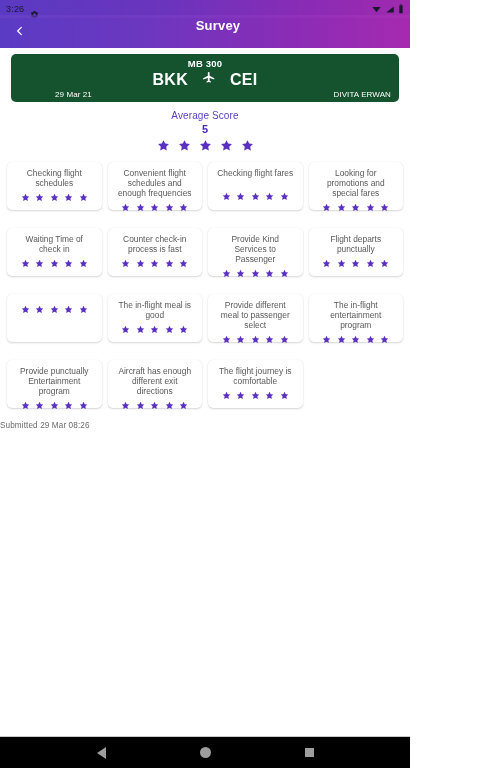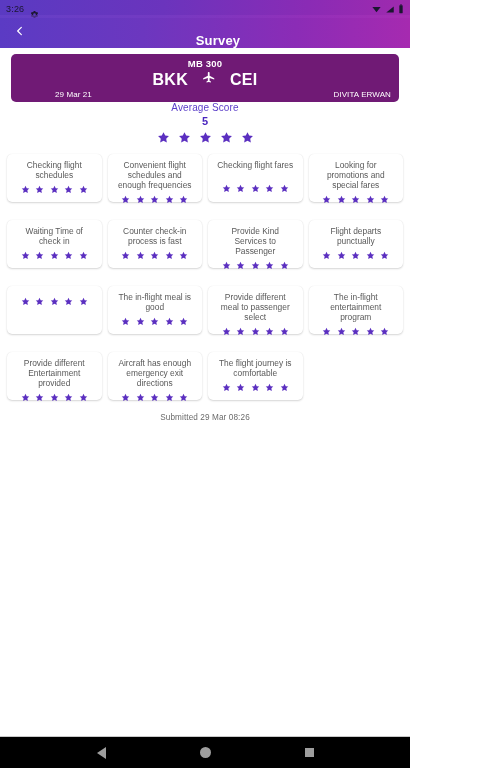--- a/index.html
+++ b/index.html
@@ -26,39 +26,39 @@
   .sb-left { display:flex; align-items:center; gap:6px; }
   .sb-time { color:#1b1630; font-size:9px; letter-spacing:.2px; }
   .sb-right { display:flex; align-items:center; gap:3px; }
   .ic-gear { width:9px; height:9px; display:block; }
   .ic-wifi, .ic-signal, .ic-batt { display:block; }
 
   
   .appbar {
     height: 30px; flex:0 0 30px;
     background: linear-gradient(to right, #5b3bc4 0%, #6c37bf 35%, #8b2cb6 72%, #a62ab0 100%);
-    display:flex; align-items:flex-end; position:relative;padding-left:26px;
+    display:flex; align-items:flex-start; position:relative;padding-left:26px;
   }
   .back-btn {
     position:absolute; left:6px; top:0; bottom:0;
     width: 26px; display:flex; align-items:center; justify-content:center;
     cursor:pointer;
   }
   .appbar-title {
     flex:1; text-align:center; color:#fff; font-size:13px; font-weight:bold;
     letter-spacing:.2px;
   }
 
   
   .content { flex:1 1 auto; background:#fff; overflow:hidden; padding: 0; }
 
   
   .flight-card {
-    margin: 6px 11px 0 11px;
-    background: #701a75;
+    margin: 6px 11px 8px 11px;
+    background: #14532d;
     border-radius: 5px;
     height: 48px;
     position: relative;
     padding: 4px 8px 3px 8px;
     color:#fff;
   }
   .fc-no { text-align:center; font-size:9.5px; font-weight:bold; letter-spacing:.2px; line-height:12px; }
   .fc-route { display:flex; align-items:center; justify-content:center; gap:14px; margin-top:1px; }
   .fc-port { font-size:16px; font-weight:bold; letter-spacing:.3px; }
   .ic-plane { display:block; }
@@ -87,21 +87,21 @@
     display:flex; flex-direction:column; justify-content:space-between;
   }
   .qtext {
     text-align:center; font-size:8.4px; color:#595959; line-height:10px;
     padding: 0 3px;
   }
   .qstars { display:flex; justify-content:space-around; align-items:center; padding: 0 7px; }
 
   
   .submitted {
-    text-align:center; font-size:8.2px; color:#6b6b6b; margin-top:13px; letter-spacing:.1px;
+    text-align:left; font-size:8.2px; color:#6b6b6b; margin-top:13px; letter-spacing:.1px;
   }
 
   
   .navbar {
     height: 32px; flex:0 0 32px; background:#000;
     display:flex; align-items:center; justify-content:center; gap:78px;
     border-top:1px solid #c9c9c9;
   }
   .nav-btn { display:flex; align-items:center; justify-content:center; width:26px; height:26px; cursor:pointer; }
   .nav-tri { width:0; height:0; border-top:6px solid transparent; border-bottom:6px solid transparent; border-right:9px solid #9e9e9e; }
@@ -428,41 +428,41 @@
               </svg></span>
             <span><svg width="9" height="9" viewBox="0 0 24 24">
                 <path fill="#5b2fc0" d="M12 2.2l3.09 6.26 6.91 1-5 4.87 1.18 6.87L12 18l-6.18 3.2L7 14.33l-5-4.87 6.91-1z"></path>
               </svg></span>
             <span><svg width="9" height="9" viewBox="0 0 24 24">
                 <path fill="#5b2fc0" d="M12 2.2l3.09 6.26 6.91 1-5 4.87 1.18 6.87L12 18l-6.18 3.2L7 14.33l-5-4.87 6.91-1z"></path>
               </svg></span>
           </div>
         </div>
         <div class="qcard">
-          <div class="qtext">Provide different Entertainment provided</div>
-          <div class="qstars">
-            <span><svg width="9" height="9" viewBox="0 0 24 24">
-                <path fill="#5b2fc0" d="M12 2.2l3.09 6.26 6.91 1-5 4.87 1.18 6.87L12 18l-6.18 3.2L7 14.33l-5-4.87 6.91-1z"></path>
-              </svg></span>
-            <span><svg width="9" height="9" viewBox="0 0 24 24">
-                <path fill="#5b2fc0" d="M12 2.2l3.09 6.26 6.91 1-5 4.87 1.18 6.87L12 18l-6.18 3.2L7 14.33l-5-4.87 6.91-1z"></path>
-              </svg></span>
-            <span><svg width="9" height="9" viewBox="0 0 24 24">
-                <path fill="#5b2fc0" d="M12 2.2l3.09 6.26 6.91 1-5 4.87 1.18 6.87L12 18l-6.18 3.2L7 14.33l-5-4.87 6.91-1z"></path>
-              </svg></span>
-            <span><svg width="9" height="9" viewBox="0 0 24 24">
-                <path fill="#5b2fc0" d="M12 2.2l3.09 6.26 6.91 1-5 4.87 1.18 6.87L12 18l-6.18 3.2L7 14.33l-5-4.87 6.91-1z"></path>
-              </svg></span>
-            <span><svg width="9" height="9" viewBox="0 0 24 24">
-                <path fill="#5b2fc0" d="M12 2.2l3.09 6.26 6.91 1-5 4.87 1.18 6.87L12 18l-6.18 3.2L7 14.33l-5-4.87 6.91-1z"></path>
-              </svg></span>
-          </div>
-        </div>
-        <div class="qcard">
-          <div class="qtext">Aircraft has enough emergency exit directions</div>
+          <div class="qtext">Provide punctually Entertainment program</div>
+          <div class="qstars">
+            <span><svg width="9" height="9" viewBox="0 0 24 24">
+                <path fill="#5b2fc0" d="M12 2.2l3.09 6.26 6.91 1-5 4.87 1.18 6.87L12 18l-6.18 3.2L7 14.33l-5-4.87 6.91-1z"></path>
+              </svg></span>
+            <span><svg width="9" height="9" viewBox="0 0 24 24">
+                <path fill="#5b2fc0" d="M12 2.2l3.09 6.26 6.91 1-5 4.87 1.18 6.87L12 18l-6.18 3.2L7 14.33l-5-4.87 6.91-1z"></path>
+              </svg></span>
+            <span><svg width="9" height="9" viewBox="0 0 24 24">
+                <path fill="#5b2fc0" d="M12 2.2l3.09 6.26 6.91 1-5 4.87 1.18 6.87L12 18l-6.18 3.2L7 14.33l-5-4.87 6.91-1z"></path>
+              </svg></span>
+            <span><svg width="9" height="9" viewBox="0 0 24 24">
+                <path fill="#5b2fc0" d="M12 2.2l3.09 6.26 6.91 1-5 4.87 1.18 6.87L12 18l-6.18 3.2L7 14.33l-5-4.87 6.91-1z"></path>
+              </svg></span>
+            <span><svg width="9" height="9" viewBox="0 0 24 24">
+                <path fill="#5b2fc0" d="M12 2.2l3.09 6.26 6.91 1-5 4.87 1.18 6.87L12 18l-6.18 3.2L7 14.33l-5-4.87 6.91-1z"></path>
+              </svg></span>
+          </div>
+        </div>
+        <div class="qcard">
+          <div class="qtext">Aircraft has enough different exit directions</div>
           <div class="qstars">
             <span><svg width="9" height="9" viewBox="0 0 24 24">
                 <path fill="#5b2fc0" d="M12 2.2l3.09 6.26 6.91 1-5 4.87 1.18 6.87L12 18l-6.18 3.2L7 14.33l-5-4.87 6.91-1z"></path>
               </svg></span>
             <span><svg width="9" height="9" viewBox="0 0 24 24">
                 <path fill="#5b2fc0" d="M12 2.2l3.09 6.26 6.91 1-5 4.87 1.18 6.87L12 18l-6.18 3.2L7 14.33l-5-4.87 6.91-1z"></path>
               </svg></span>
             <span><svg width="9" height="9" viewBox="0 0 24 24">
                 <path fill="#5b2fc0" d="M12 2.2l3.09 6.26 6.91 1-5 4.87 1.18 6.87L12 18l-6.18 3.2L7 14.33l-5-4.87 6.91-1z"></path>
               </svg></span>

